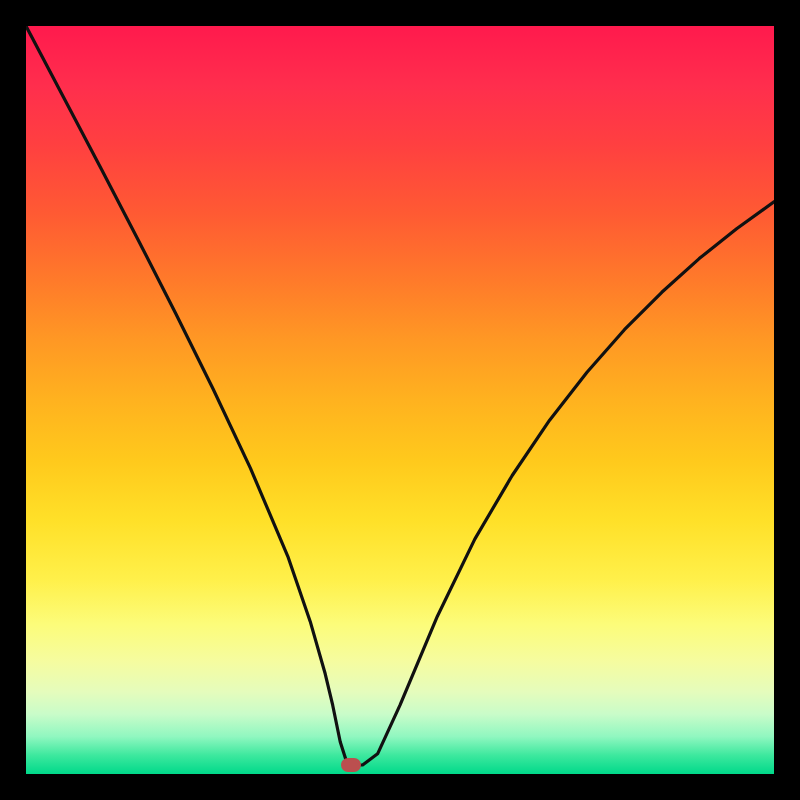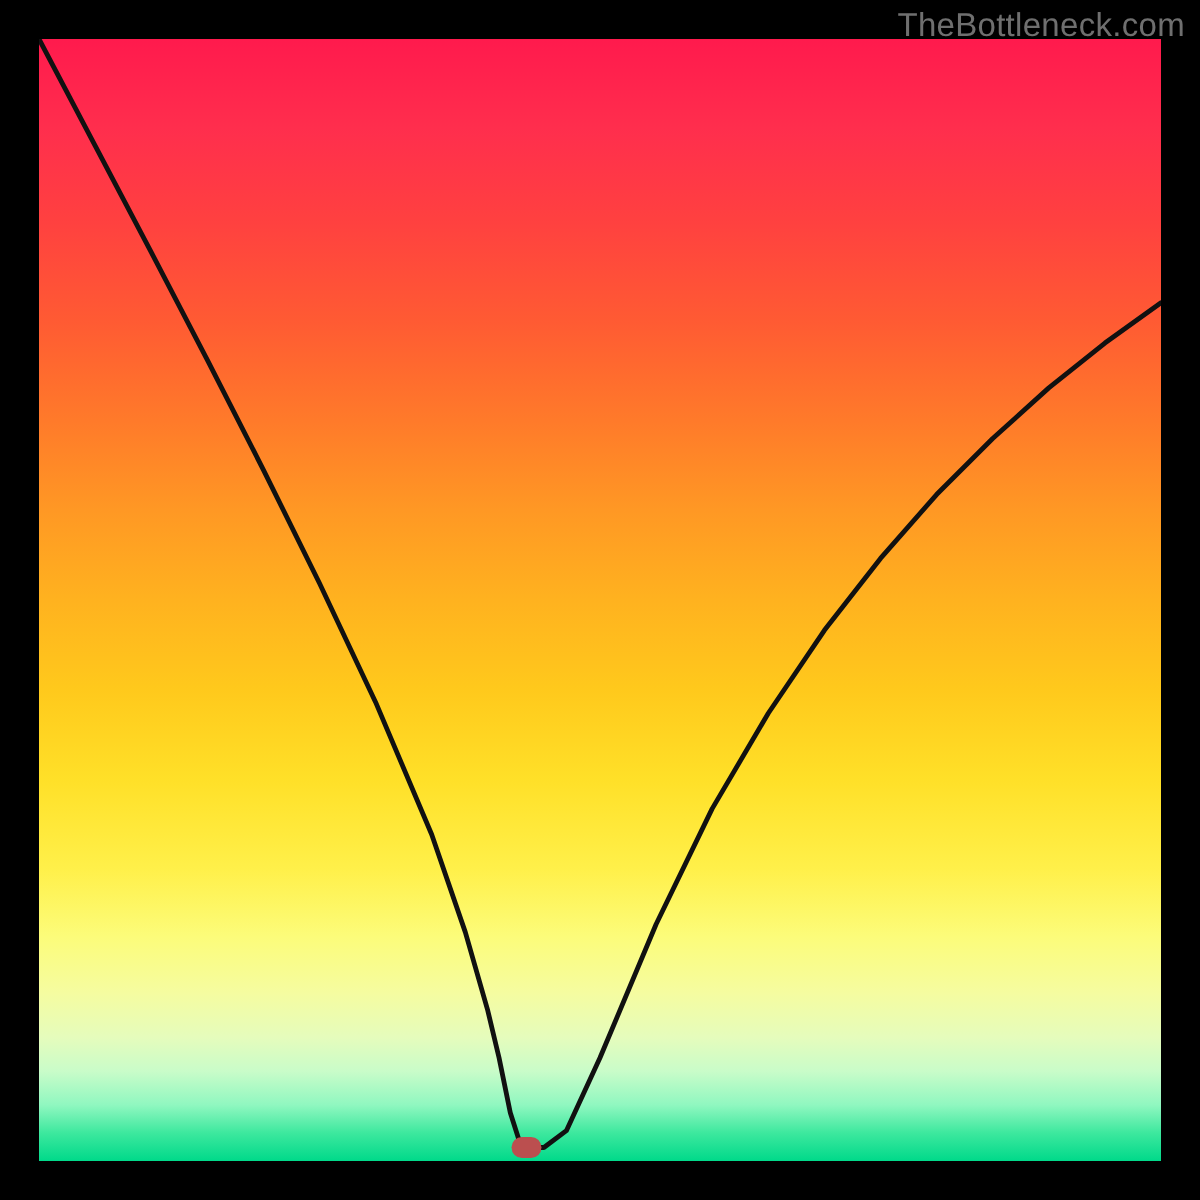--- a/index.html
+++ b/index.html
@@ -74,14 +74,13 @@
 </head>
 <body>
 
 <div class="frame">
   <div class="plot">
     <svg viewBox="0 0 748 748" preserveAspectRatio="none">
       <path fill="none" stroke="#111111" stroke-width="3.2" stroke-linecap="round" stroke-linejoin="round" d="M0.0 0.0 L37.4 71.1 L74.8 142.1 L112.2 213.9 L149.6 287.2 L187.0 362.8 L224.4 442.1 L261.8 530.3 L284.2 595.4 L299.2 647.8 L306.7 679.2 L314.2 715.8 L321.6 739.0 L329.1 739.0 L336.6 739.0 L351.6 727.8 L374.0 679.2 L411.4 590.2 L448.8 513.1 L486.2 449.5 L523.6 394.2 L561.0 346.3 L598.4 303.7 L635.8 266.3 L673.2 232.6 L710.6 202.7 L748.0 175.8"></path>
     </svg>
     <div class="marker" style="left: 325.38px; top: 739.024px; background: rgb(187, 79, 79);"></div>
   </div>
-  <div class="watermark">TheBottleneck.com</div>
 </div>
 
 </body></html>

